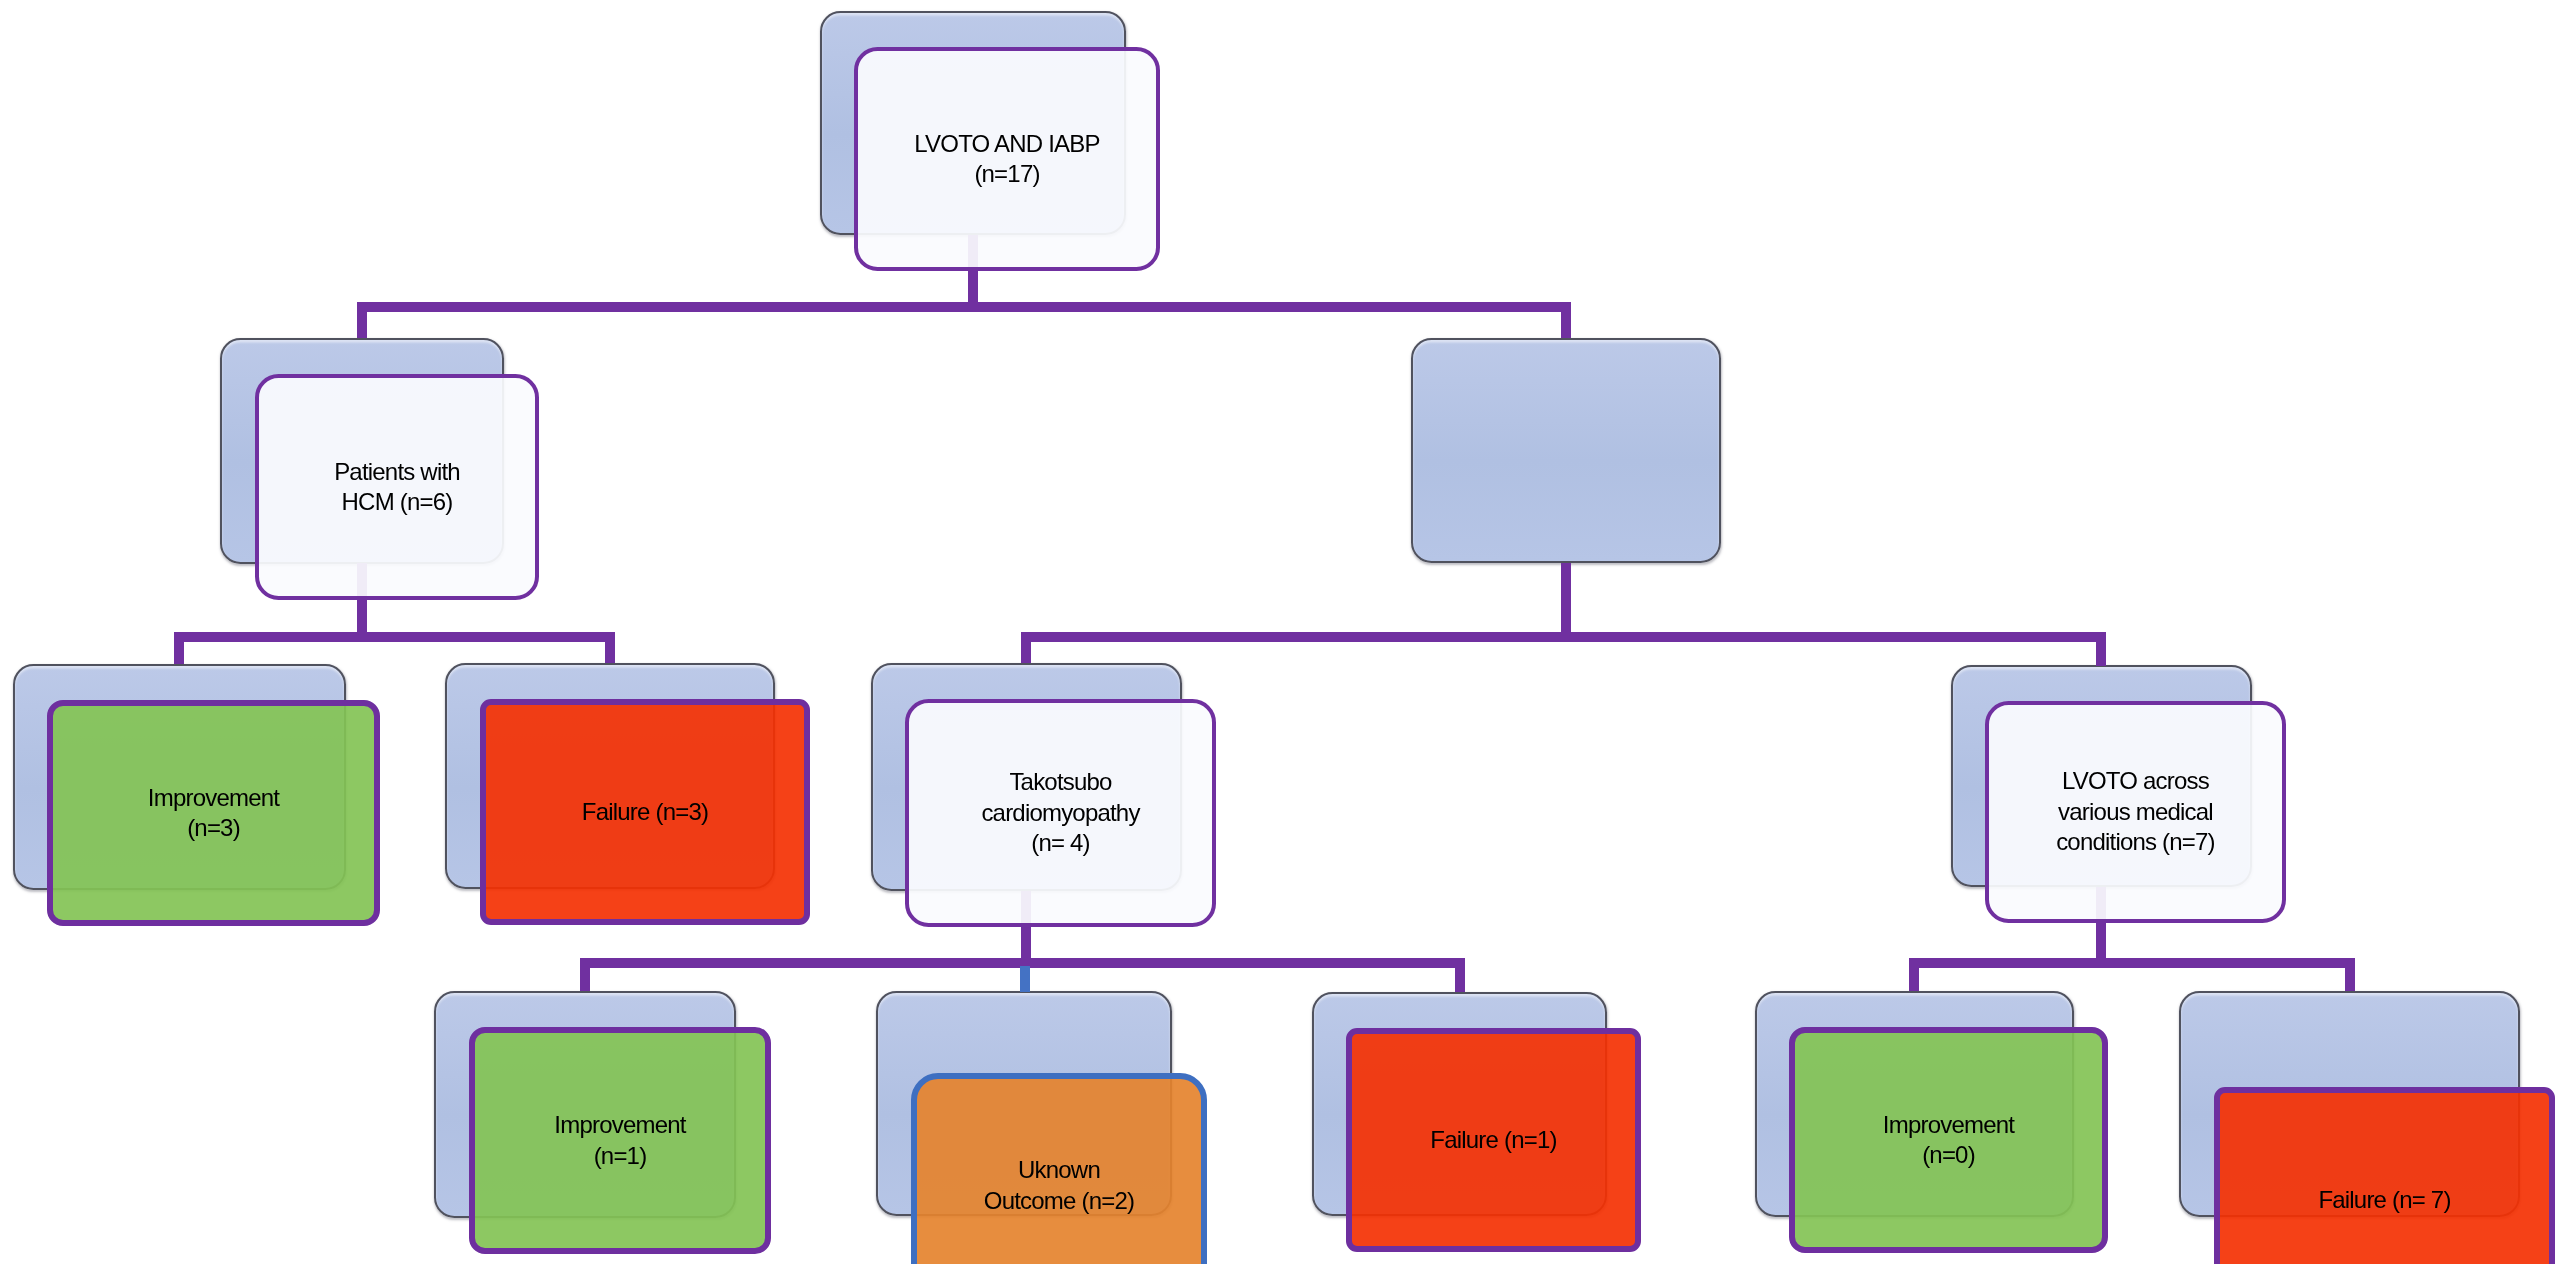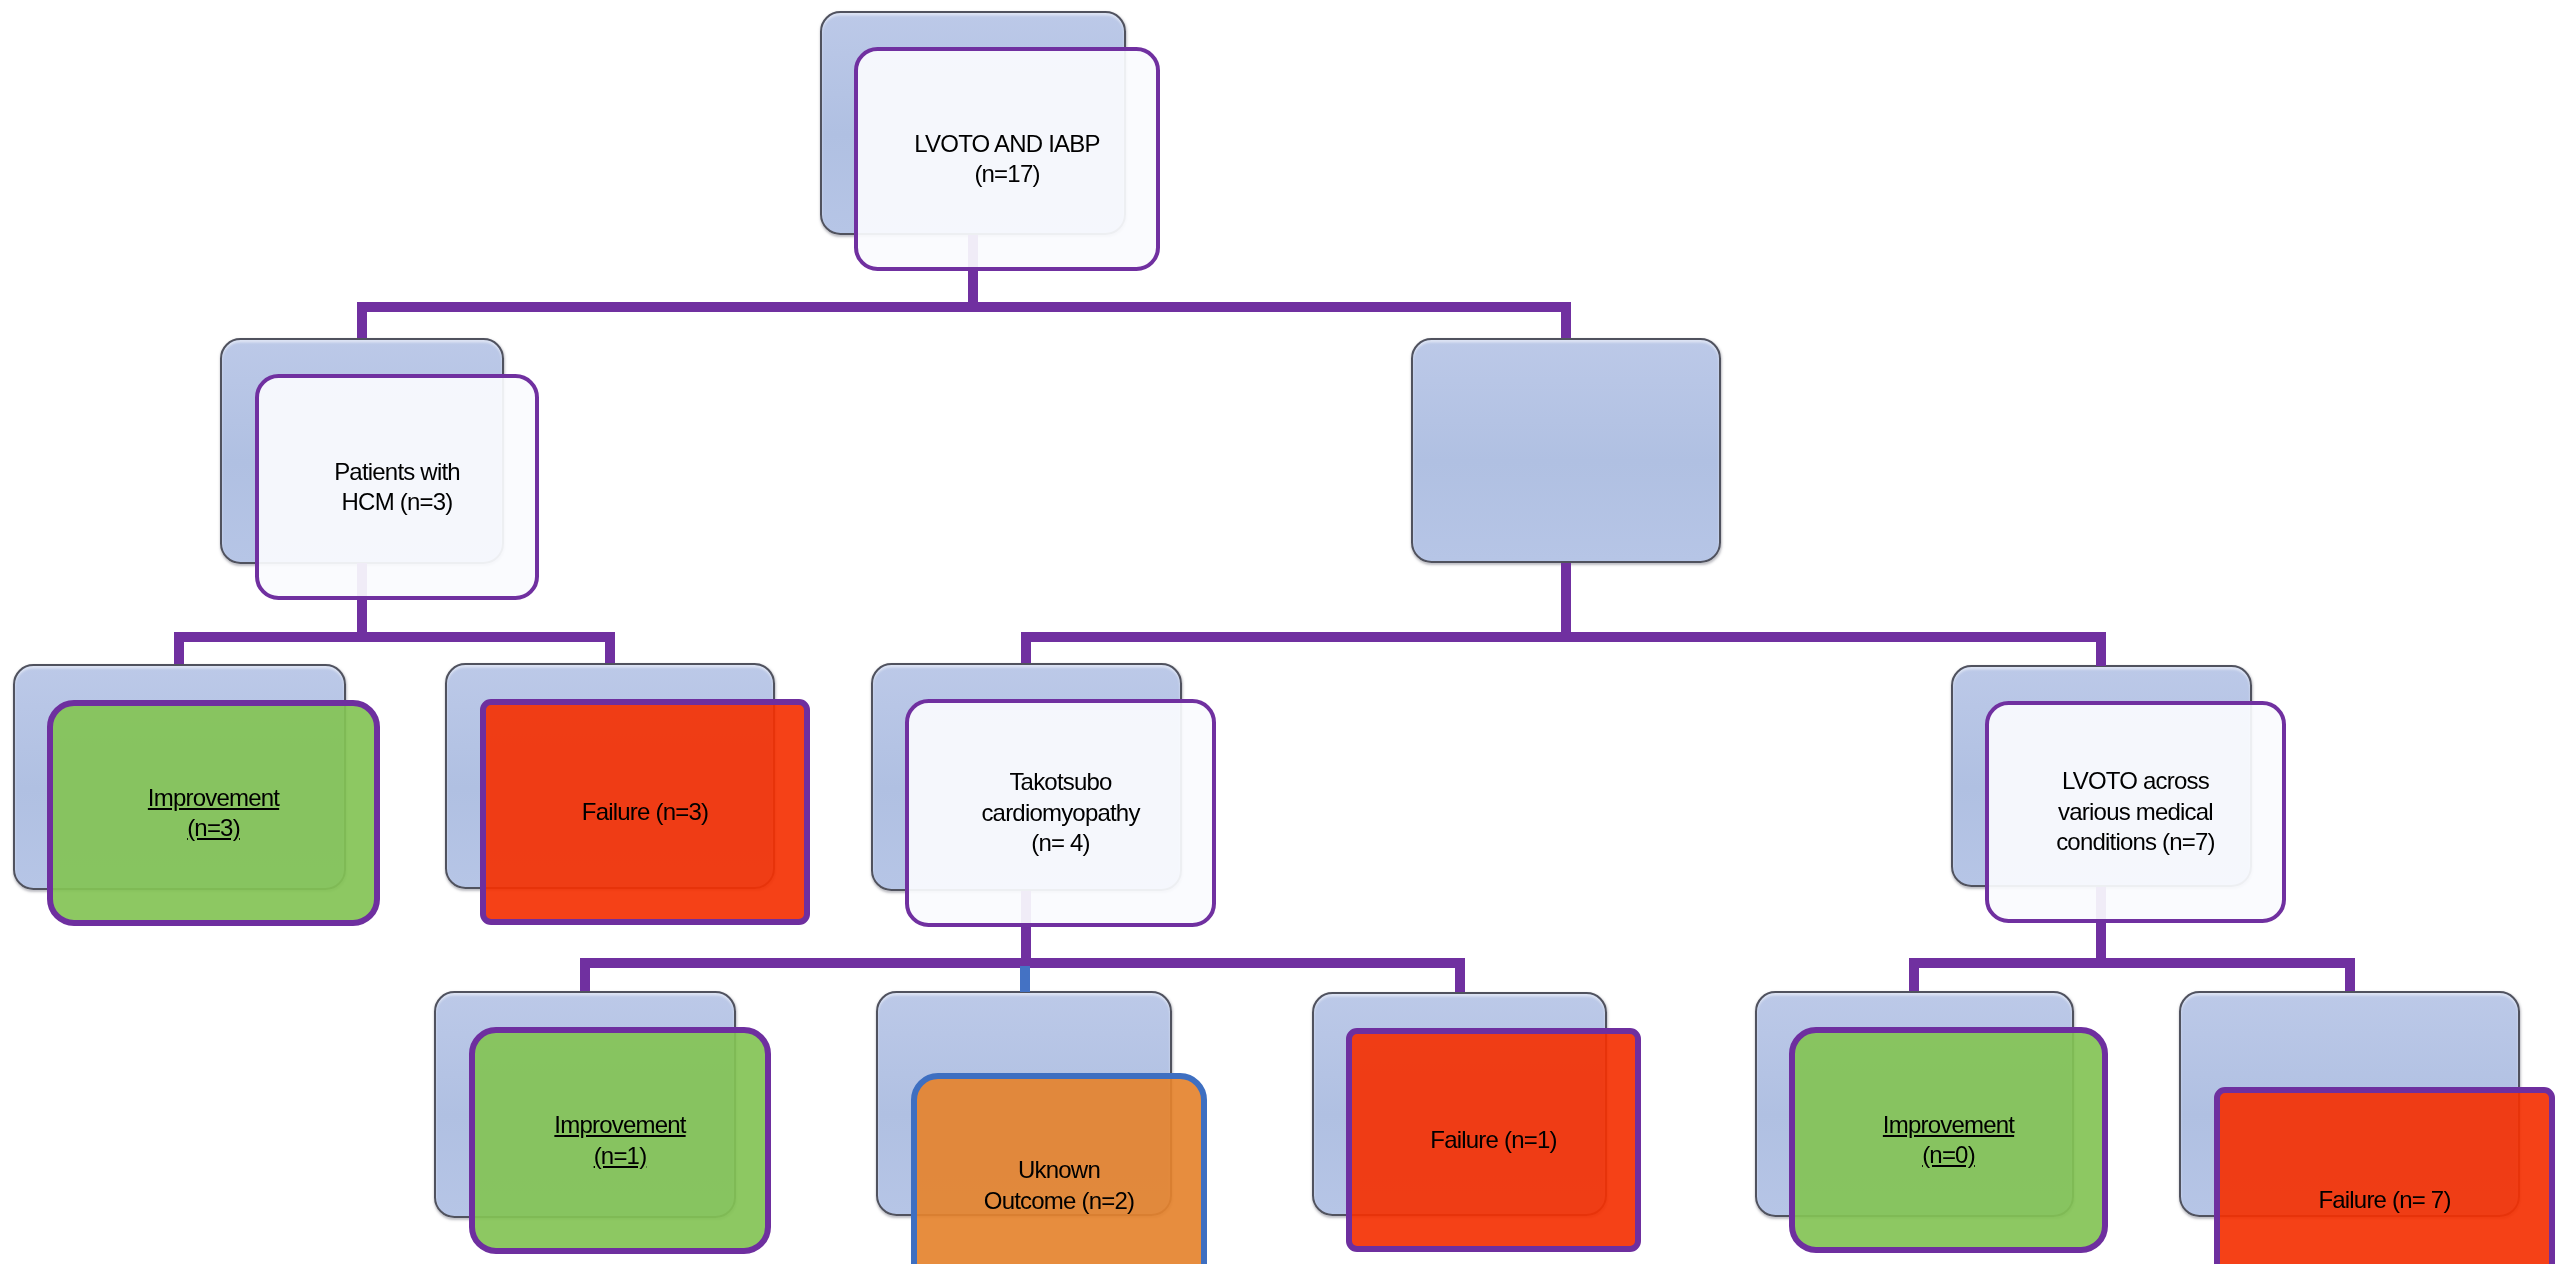--- a/index.html
+++ b/index.html
@@ -27,21 +27,21 @@
     position:absolute;z-index:3;
     display:flex;align-items:center;justify-content:center;
     text-align:center;
     color:#000;
     font-size:24px;line-height:1.27;letter-spacing:-0.8px;
     white-space:pre-line;
     box-sizing:border-box;
     border-radius:23.5px;
   }
   .box.white{background:rgba(250,251,254,.93);border:4.7px solid #7030A0;}
-  .box.green{background:rgba(131,195,85,.92);border:6.3px solid #6E2F9F;border-radius:27px;text-decoration:underline;}
+  .box.green{background:rgba(131,195,85,.92);border:6.3px solid #6E2F9F;border-radius:16px;}
   .box.red{background:rgba(244,49,3,.92);border:6.3px solid #6E2F9F;border-radius:11px;}
   .box.orange{background:rgba(229,131,46,.92);border:6.3px solid #3E6FC1;border-radius:27px;}
 
   
   .n1{left:854px;top:47px;width:306px;height:224px;}
   .n2{left:255px;top:374px;width:284px;height:226px;}
   .n3{left:1446px;top:374px;width:310px;height:225px;}
   .n4{left:47px;top:700px;width:333px;height:226px;}
   .n5{left:480px;top:699px;width:330px;height:226px;}
   .n6{left:905px;top:699px;width:311px;height:228px;}
@@ -105,21 +105,21 @@
   <div class="cn" style="left:1455px;top:958px;width:10.2px;height:34px;"></div>
 
   <div class="cn" style="left:2096px;top:887px;width:10.2px;height:81px;"></div>
   <div class="cn" style="left:1909px;top:958px;width:446px;height:10.2px;"></div>
   <div class="cn" style="left:1909px;top:958px;width:10.2px;height:33px;"></div>
   <div class="cn" style="left:2345px;top:958px;width:10.2px;height:33px;"></div>
 
   <div class="box white n1">LVOTO AND IABP
 (n=17)</div>
   <div class="box white n2">Patients with
-HCM (n=3)</div>
+HCM (n=6)</div>
   <div class="box green n4">Improvement
 (n=3)</div>
   <div class="box red n5">Failure (n=3)</div>
   <div class="box white n6">Takotsubo
 cardiomyopathy
 (n= 4)</div>
   <div class="box white n7">LVOTO across
 various medical
 conditions (n=7)</div>
   <div class="box green n8">Improvement

